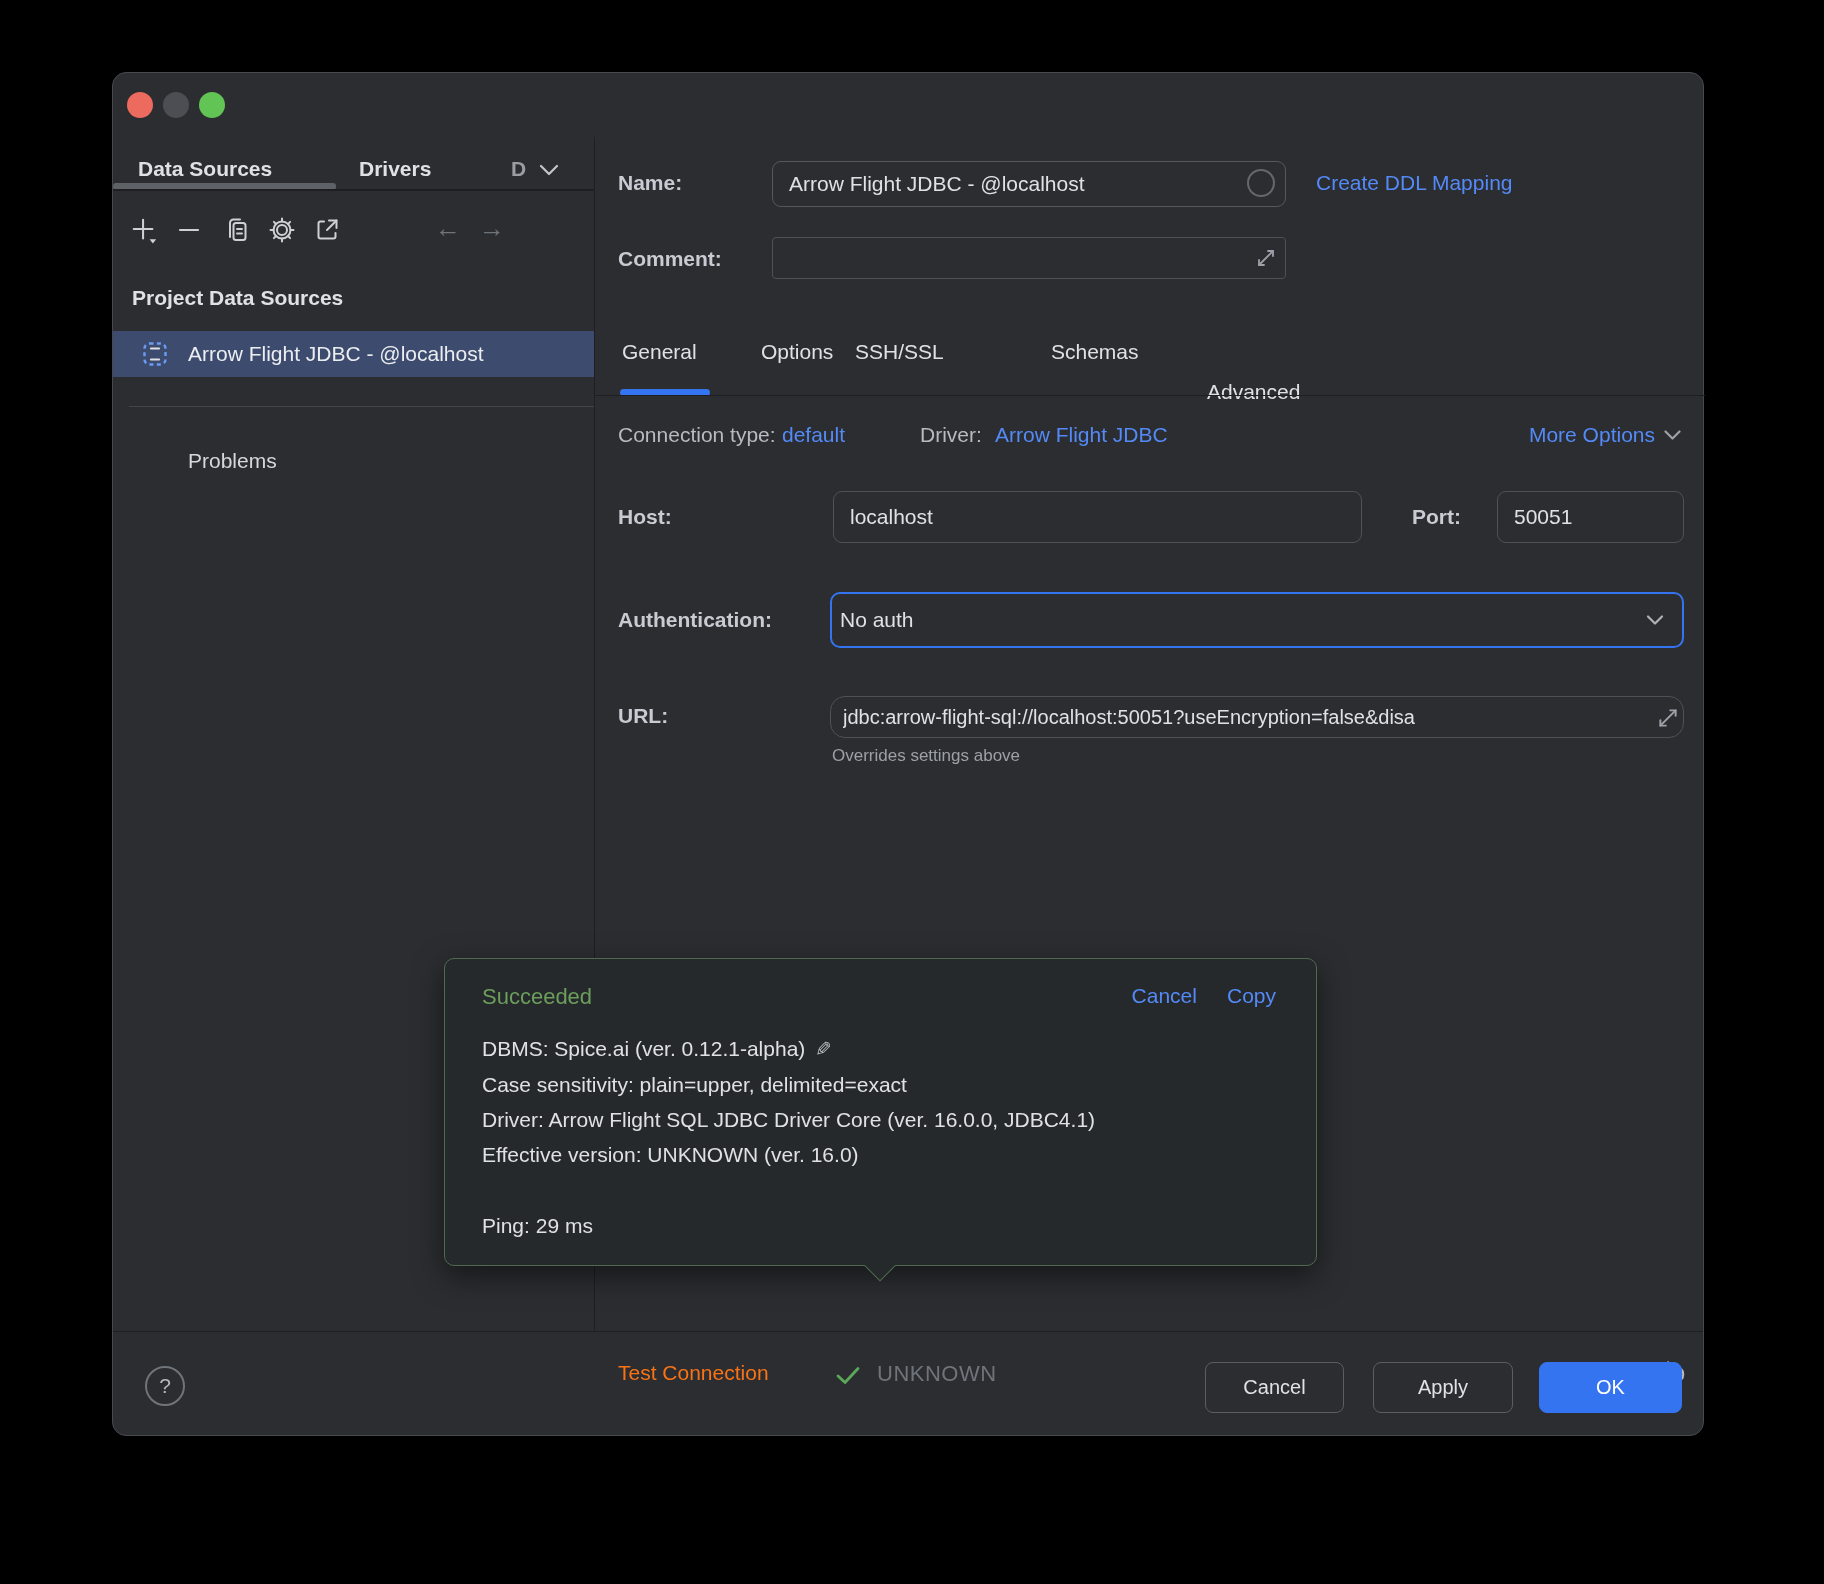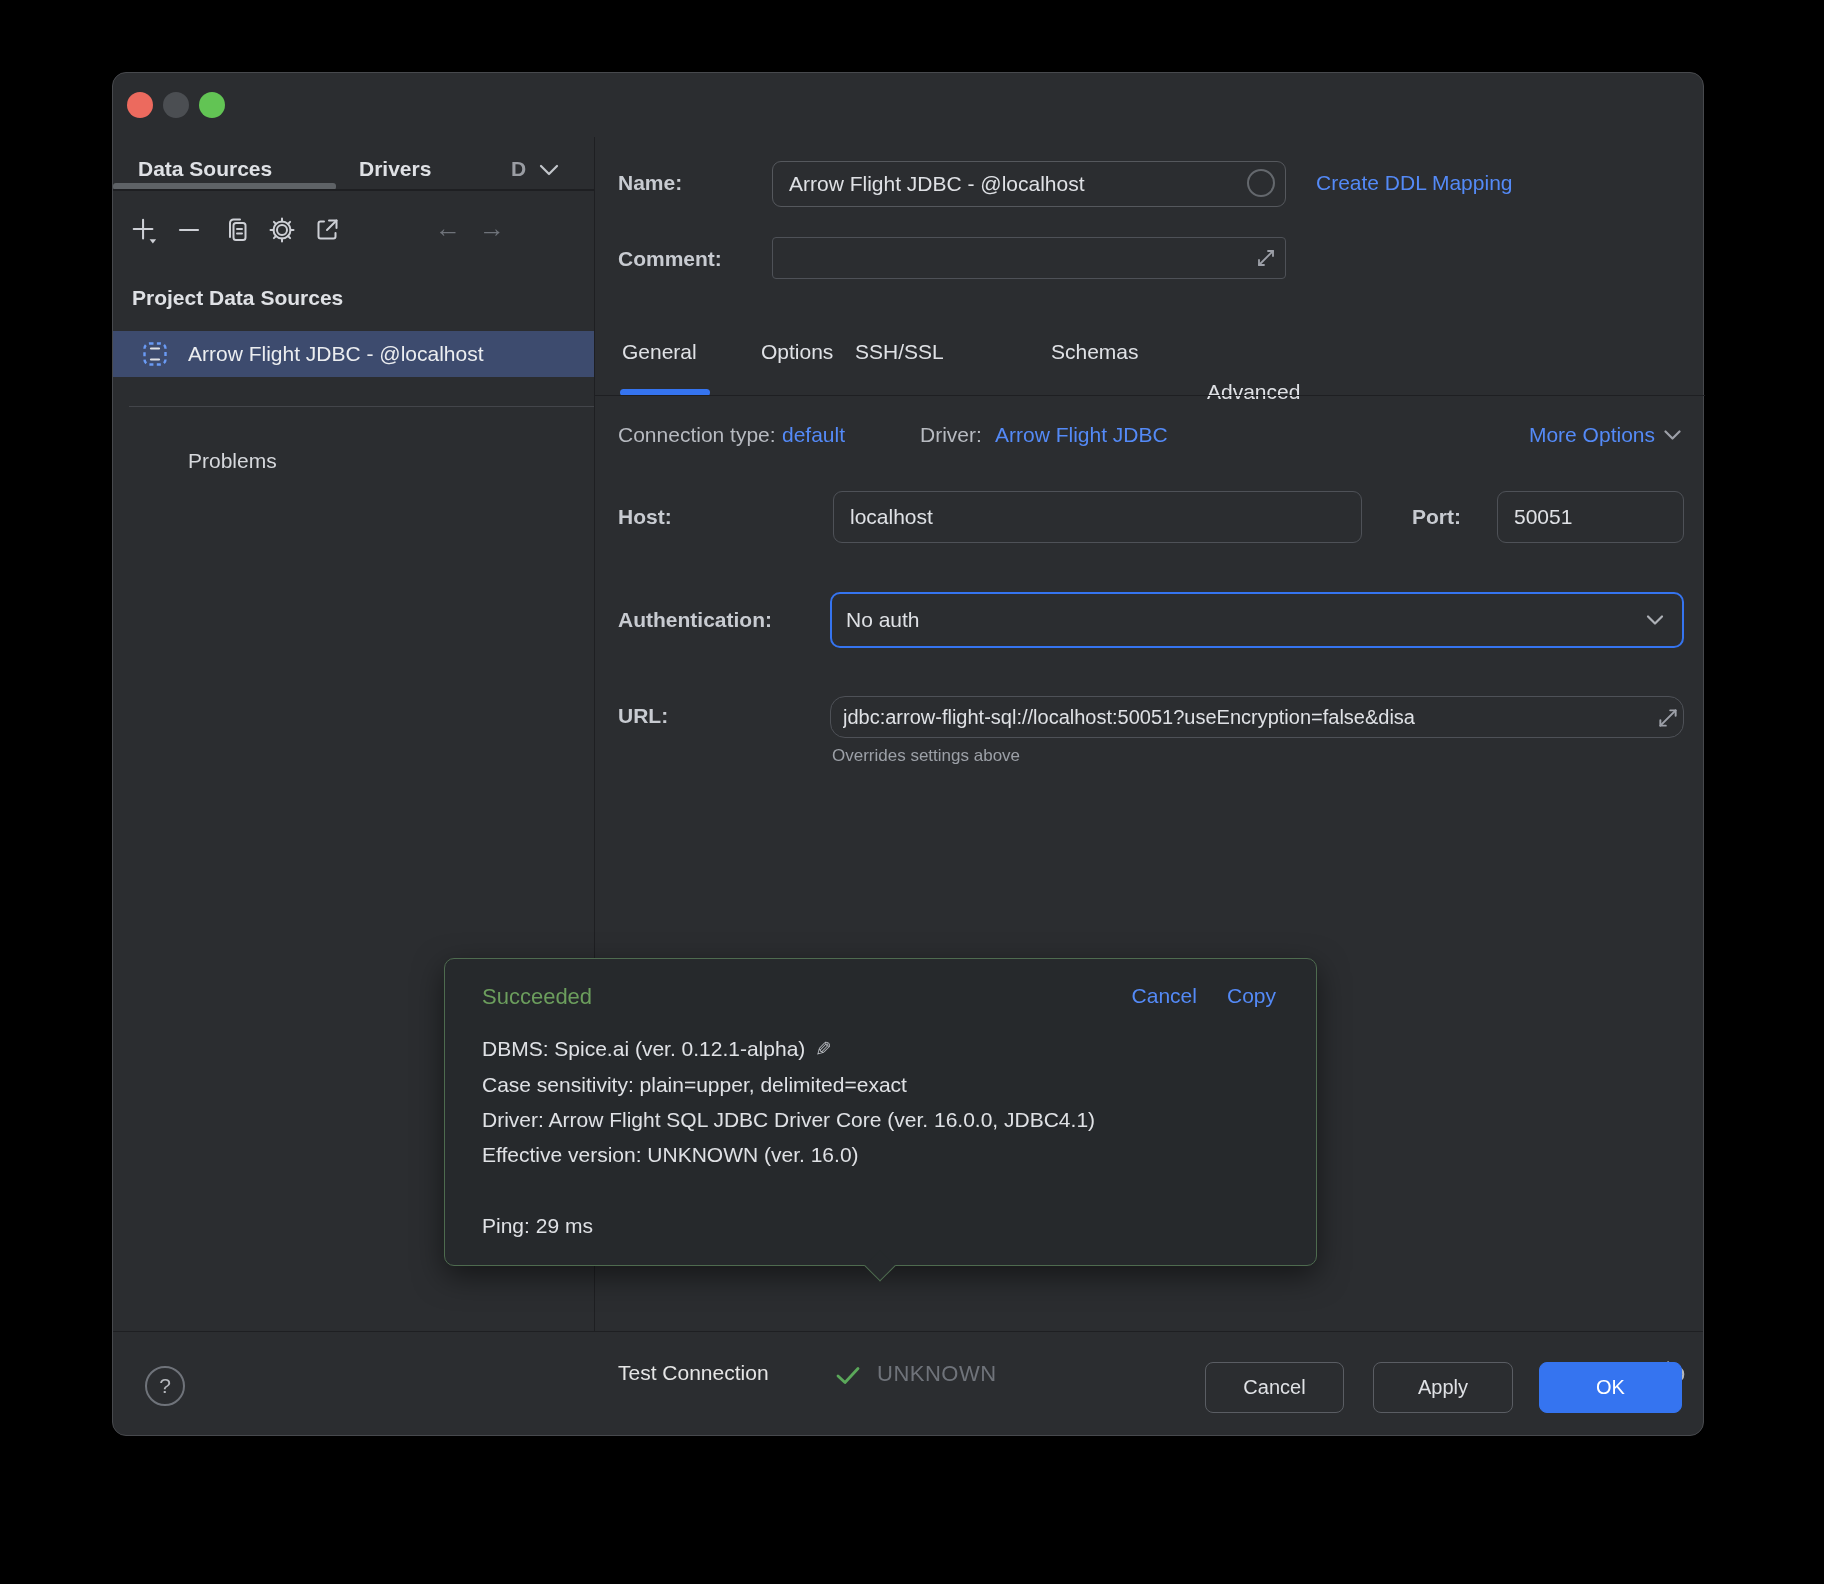--- a/index.html
+++ b/index.html
@@ -60,21 +60,21 @@
   .conn-value { position:absolute; top:350px; font-size:21px; color:#548AF7; cursor:pointer; }
   .more-options { position:absolute; top:350px; right:22px; display:flex; align-items:center; gap:9px;
     font-size:21px; color:#548AF7; cursor:pointer; }
 
   .input-box { position:absolute; border:1.5px solid #4E5157; border-radius:9px; }
   .input-box input { width:100%; height:100%; background:transparent; border:none; outline:none;
     color:#DFE1E5; font-size:21px; font-family:inherit; padding:0 16px; }
 
   .combo { position:absolute; left:717px; top:519px; width:854px; height:56px;
     border:2.5px solid #3574F0; border-radius:10px; display:flex; align-items:center; cursor:pointer; }
-  .combo .combo-value { margin-left:14px; font-size:21px; color:#DFE1E5; }
+  .combo .combo-value { margin-left:8px; font-size:21px; color:#DFE1E5; }
   .combo .combo-chevron { position:absolute; right:18px; top:50%; transform:translateY(-50%); }
 
   .url-box { position:absolute; left:717px; top:623px; width:854px; height:42px;
     border:1px solid #4E5157; border-radius:15px; }
   .url-box input { width:100%; height:100%; background:transparent; border:none; outline:none;
     color:#DFE1E5; font-size:20px; font-family:inherit; padding:0 30px 0 12px; }
   .url-expand { position:absolute; right:3px; top:9px; width:24px; height:24px; }
   .url-hint { position:absolute; left:719px; top:673px; font-size:17px; color:#9CA0A7; }
 
   
@@ -84,21 +84,21 @@
   .popup-tail { position:absolute; left:424px; bottom:-12px; width:22px; height:22px;
     background:#26292C; border-right:1px solid #4E6B4F; border-bottom:1px solid #4E6B4F;
     transform:rotate(45deg); }
   .popup-status { position:absolute; left:37px; top:25px; font-size:22px; color:#6C9E5D; }
   .popup-links { position:absolute; right:40px; top:25px; display:flex; gap:30px; }
   .popup-lines { position:absolute; left:37px; top:72px; font-size:21px; color:#DFE1E5; line-height:35px; }
   .pencil { font-size:20px; color:#B6B9BE; margin-left:10px; cursor:pointer; display:inline-block; transform:scaleX(-1); }
   .ping-line { margin-top:36px; }
 
   
-  .test-link { position:absolute; left:505px; top:1288px; font-size:21px; color:#e5e5e5; cursor:pointer; }
+  .test-link { position:absolute; left:505px; top:1288px; font-size:21px; color:#f97316; cursor:pointer; }
   .test-check { position:absolute; left:723px; top:1293px; width:24px; height:19px; }
   .test-status { position:absolute; left:764px; top:1288px; font-size:22px; color:#6F737A; letter-spacing:.5px; }
   .undo-ic { position:absolute; left:1546px; top:1286px; width:28px; height:25px; }
 
   .footer-divider { position:absolute; left:0; top:1258px; width:100%; height:1px; background:#1E1F22; }
   .help-btn { position:absolute; left:32px; top:1293px; width:40px; height:40px; border:2px solid #6F737A;
     border-radius:50%; color:#B6B9BE; font-size:21px; display:flex; align-items:center; justify-content:center; cursor:pointer; }
   .btn { position:absolute; top:1289px; height:51px; border-radius:8px; border:1px solid #5A5D63;
     background:transparent; color:#DFE1E5; font-size:20px; font-family:inherit; cursor:pointer; }
   .btn-cancel { left:1092px; width:139px; }

